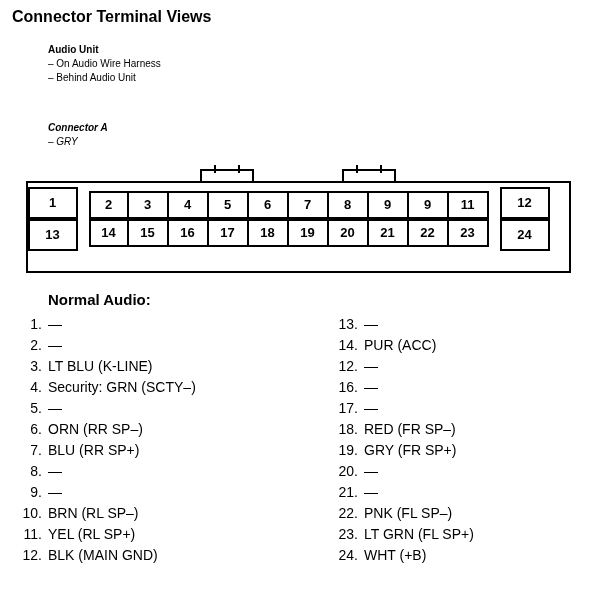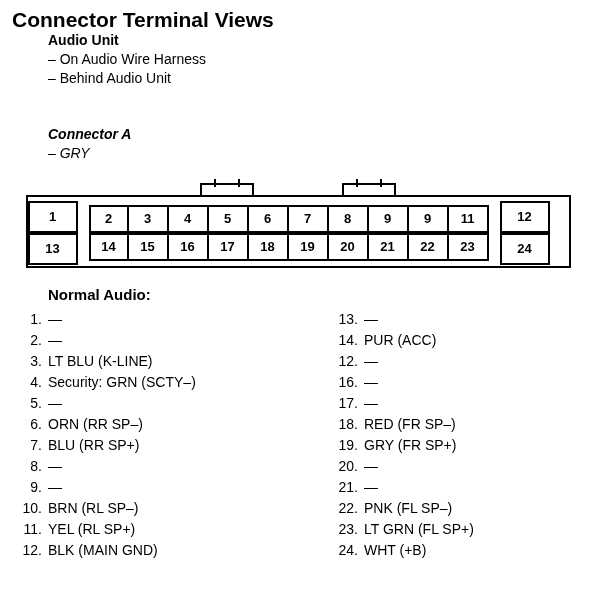--- a/index.html
+++ b/index.html
@@ -5,27 +5,27 @@
     * { box-sizing: border-box; margin: 0; padding: 0; }
     body {
       font-family: Arial, Helvetica, sans-serif;
       background: #fff;
       color: #000;
       width: 596px;
       height: 611px;
       padding: 8px 12px;
     }
     .page-title {
-      font-size: 21px;
+      font-size: 16px;
       font-weight: bold;
-      margin-bottom: 0;
+      margin-bottom: 18px;
     }
     .section {
       margin-left: 36px;
-      font-size: 14px;
+      font-size: 10px;
     }
     .section-heading {
       font-weight: bold;
       margin-bottom: 2px;
     }
     .section-note {
       margin-left: 0;
       line-height: 1.35;
     }
     .sub-section {
@@ -89,21 +89,21 @@
     }
     .pin-group {
       display: flex;
     }
     .pin-group .pin + .pin { border-left: none; }
     .row-wrap {
       display: flex;
       align-items: flex-end;
       padding: 4px 0 0;
     }
-    .row-wrap.row2w { align-items: flex-start; padding: 0 0 1px; }
+    .row-wrap.row2w { align-items: flex-start; padding: 0 0 20px; }
 
     
     .list-heading {
       font-weight: bold;
       font-size: 15px;
       margin-left: 36px;
       margin-top: 6px;
       margin-bottom: 6px;
     }
     .pin-columns {

